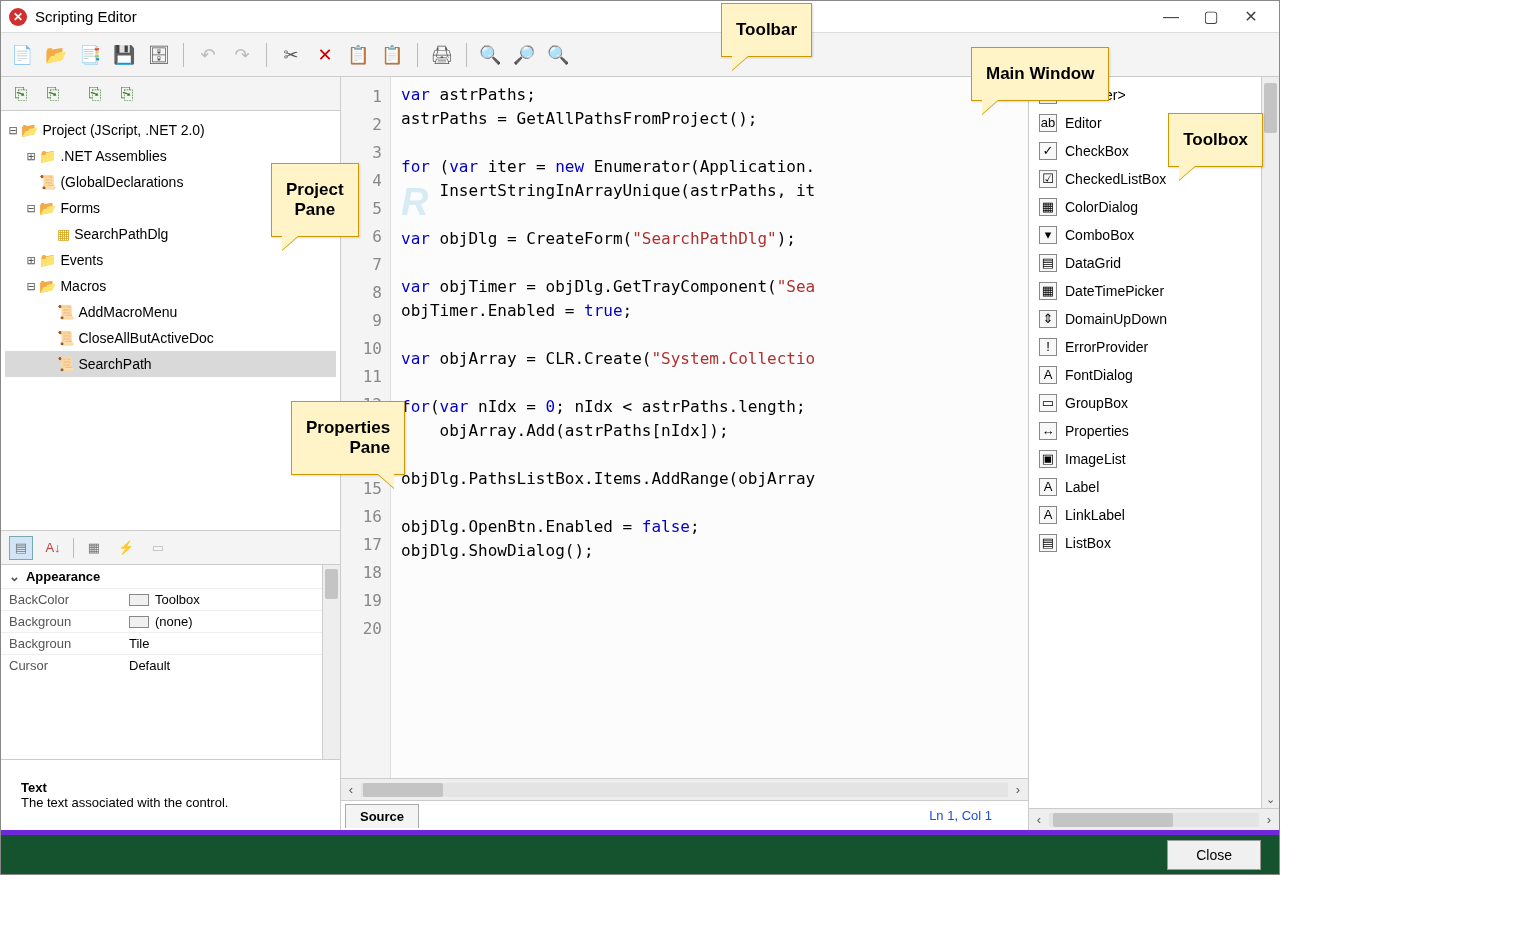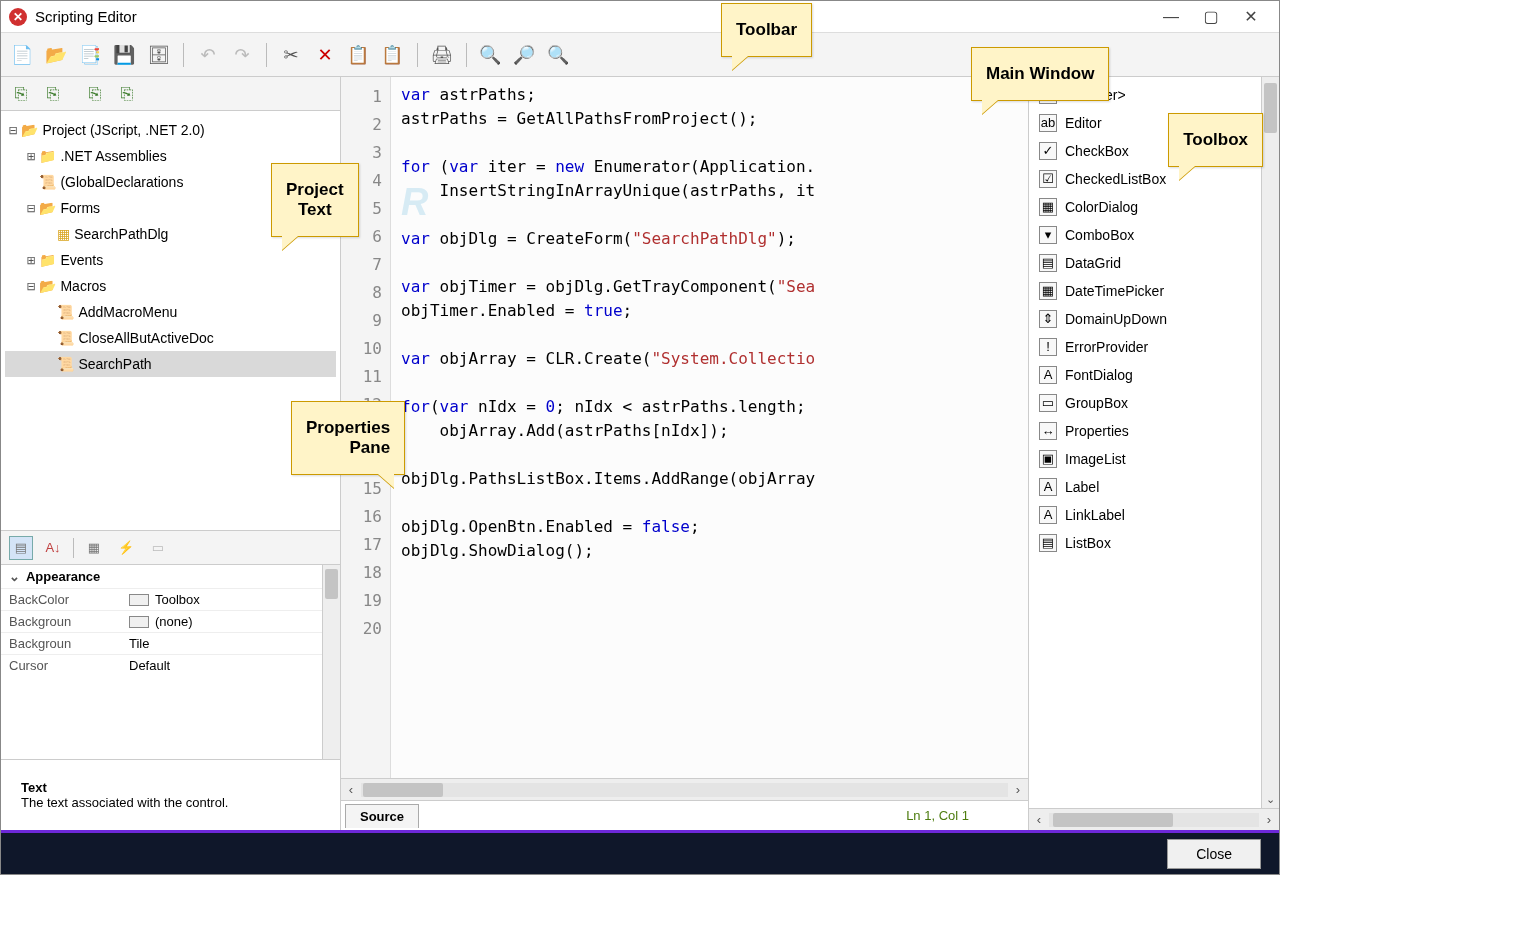--- a/index.html
+++ b/index.html
@@ -42,29 +42,29 @@
 .code-area { flex: 1; display: flex; overflow: hidden; background: #fcfcfc; }
 .gutter { width: 50px; background: #f4f4f4; border-right: 1px solid #ddd; text-align: right; padding: 6px 8px 6px 0; color: #888; font-family: Consolas, monospace; font-size: 16px; line-height: 28px; }
 .code { flex: 1; padding: 6px 10px; font-family: Consolas, monospace; font-size: 16px; line-height: 24px; white-space: pre; overflow: hidden; position: relative; }
 .kw { color: #0000cc; } .str { color: #b03030; } .lit { color: #0000cc; }
 .hscroll { height: 22px; background: #eee; border-top: 1px solid #ccc; position: relative; display:flex; align-items:center; }
 .hscroll .arrow { width:20px; text-align:center; color:#555; }
 .hscroll .track { flex:1; height:14px; background:#e4e4e4; position:relative; }
 .hscroll .thumb { position:absolute; left:2px; top:0; bottom:0; width:80px; background:#c4c4c4; border-radius:2px; }
 .status-row { display:flex; align-items:center; height:30px; border-top:1px solid #ccc; }
 .src-tab { padding: 4px 14px; border:1px solid #aaa; border-bottom:none; background:#f4f4f4; font-weight:bold; margin-left:4px; }
-.status-pos { margin-left:auto; margin-right:59px; color:#4d7c0f; }
+.status-pos { margin-left:auto; margin-right:36px; color:#1d4ed8; }
 .toolbox-list { flex:1; overflow:auto; background:#fff; padding:4px 0; }
 .tbx-item { display:flex; align-items:center; gap:8px; padding:3px 10px; font-size:14px; line-height:22px; }
 .tbx-ic { width:18px; height:18px; display:inline-flex; align-items:center; justify-content:center; font-size:13px; border:1px solid #888; background:#f8f8f8; }
 .tbx-hscroll { height:22px; background:#eee; border-top:1px solid #ccc; display:flex; align-items:center; }
 .tbx-hscroll .arrow { width:20px; text-align:center; color:#555; }
 .tbx-hscroll .track { flex:1; height:14px; background:#e4e4e4; position:relative; }
 .tbx-hscroll .thumb { position:absolute; left:4px; top:0; bottom:0; width:120px; background:#c4c4c4; border-radius:2px; }
-.footer { position: absolute; bottom: 0; left: 0; right: 0; height: 44px; display: flex; align-items: center; justify-content: flex-end; padding: 0 18px; background: #0f172a; border-top: 3px solid #6d28d9; }
+.footer { position: absolute; bottom: 0; left: 0; right: 0; height: 44px; display: flex; align-items: center; justify-content: flex-end; padding: 0 18px; background: #14532d; border-top: 5px solid #6d28d9; }
 .close-btn { padding: 6px 28px; border: 1px solid #999; background: #f0f0f0; font-size: 14px; }
 .callout { position: absolute; background: #fff4c8; border: 1px solid #cc9a00; padding: 16px 14px; font-size: 17px; font-weight: bold; box-shadow: 1px 1px 2px rgba(0,0,0,.15); z-index: 50; }
 .callout::after { content:''; position:absolute; width:0; height:0; }
 .callout.tail-bl::after { left:10px; bottom:-14px; border-left:0 solid transparent; border-right:16px solid transparent; border-top:14px solid #fff4c8; filter: drop-shadow(0 1px 0 #cc9a00); }
 .callout.tail-br::after { right:10px; bottom:-14px; border-right:0 solid transparent; border-left:16px solid transparent; border-top:14px solid #fff4c8; filter: drop-shadow(0 1px 0 #cc9a00); }
 .right-wrap { position:relative; display:flex; flex-direction:column; height:100%; }
 .right .v-scroll { position:absolute; right:0; top:0; bottom:22px; width:18px; background:#eee; border-left:1px solid #ccc; }
 .right .v-scroll .thumb { position:absolute; left:2px; right:2px; top:6px; height:50px; background:#c4c4c4; border-radius:2px; }
 .right .v-scroll .down { position:absolute; left:0; right:0; bottom:2px; text-align:center; color:#555; font-size:11px; }
 .watermark { position:absolute; left:400px; top:180px; color:#6bbbe0; opacity:.25; font-size:38px; font-weight:bold; font-style:italic; z-index:1; pointer-events:none; }
@@ -99,21 +99,21 @@
   <span class="tb-sep"></span>
   <span class="tb-btn">🔍</span>
   <span class="tb-btn" style="color:#bbb">🔎</span>
   <span class="tb-btn">🔍</span>
 </div>
 
 <div class="callout tail-bl" style="left:720px; top:2px;">Toolbar</div>
 <div class="callout tail-bl" style="left:970px; top:46px;">Main Window</div>
 <div class="callout tail-bl" style="right:16px; top:112px;margin-left:14px;">Toolbox</div>
 <div class="callout tail-bl" style="left:270px; top:162px; white-space:pre; text-align:center;">Project
-Text</div>
+Pane</div>
 <div class="callout tail-br" style="left:290px; top:400px; white-space:pre; text-align:right;">Properties
 Pane</div>
 
 <div class="watermark">R</div>
 
 <div class="main">
 
   <div class="left">
     <div class="mini-tb">
       <span class="ic">⎘</span>

